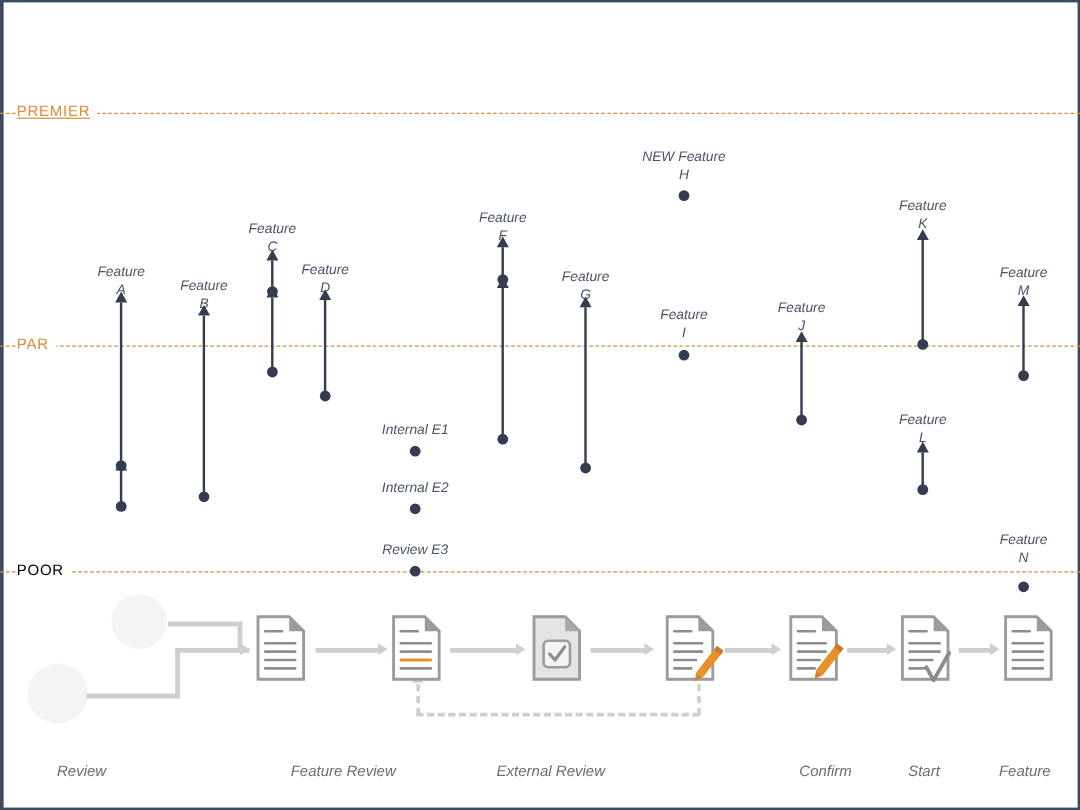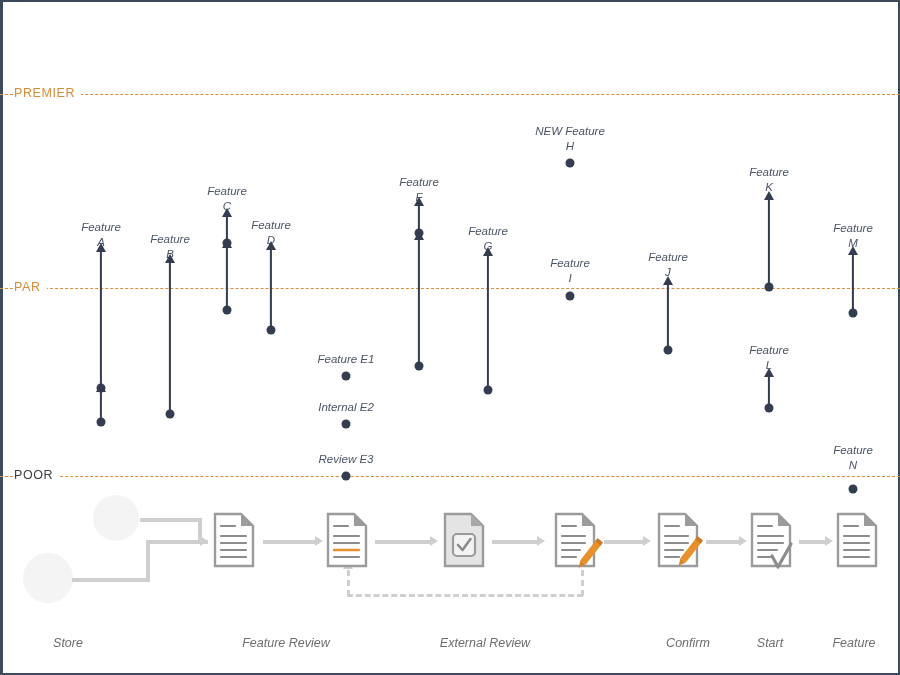--- a/index.html
+++ b/index.html
@@ -146,25 +146,25 @@
 
 <div id="canvas">
 
   <div class="frame-top"></div>
   <div class="frame-left"></div>
   <div class="frame-right"></div>
   <div class="frame-bottom"></div>
 
   <div id="thresholds-layer">
       <div class="threshold" style="top: 94px; border-top-color: rgb(217, 140, 58);"></div>
-      <div class="threshold-label" style="left: 14px; top: 86px; color: rgb(217, 140, 58);">PREMIER</div>
+      <div class="threshold-label" style="left: 14px; top: 86px; color: rgb(217, 140, 58); text-decoration: underline;">PREMIER</div>
       <div class="threshold" style="top: 288px; border-top-color: rgb(217, 140, 58);"></div>
       <div class="threshold-label" style="left: 14px; top: 280px; color: rgb(217, 140, 58);">PAR</div>
       <div class="threshold" style="top: 476px; border-top-color: rgb(217, 140, 58);"></div>
-      <div class="threshold-label" style="left: 14px; top: 468px; color: #404040;">POOR</div>
+      <div class="threshold-label" style="left: 14px; top: 468px; color: #000000;">POOR</div>
     </div>
 
   <div id="features-layer">
       <div class="feature-label" style="left: 101px; top: 220px;">Feature
 A</div>
       <div class="stem" style="left: 101px; top: 392px; height: 30px;"></div>
       <div class="arrowhead" style="left: 101px; top: 383px;"></div>
       <div class="dot" style="left: 101px; top: 422px;"></div>
       <div class="stem" style="left: 101px; top: 252px; height: 136px;"></div>
       <div class="arrowhead" style="left: 101px; top: 243px;"></div>
@@ -180,21 +180,21 @@
       <div class="arrowhead" style="left: 227px; top: 239px;"></div>
       <div class="dot" style="left: 227px; top: 310px;"></div>
       <div class="stem" style="left: 227px; top: 217px; height: 26px;"></div>
       <div class="arrowhead" style="left: 227px; top: 208px;"></div>
       <div class="dot" style="left: 227px; top: 243px;"></div>
       <div class="feature-label" style="left: 271px; top: 218px;">Feature
 D</div>
       <div class="stem" style="left: 271px; top: 250px; height: 80px;"></div>
       <div class="arrowhead" style="left: 271px; top: 241px;"></div>
       <div class="dot" style="left: 271px; top: 330px;"></div>
-      <div class="feature-label" style="left: 346px; top: 352px;">Feature E1</div>
+      <div class="feature-label" style="left: 346px; top: 352px;">Internal E1</div>
       <div class="dot" style="left: 346px; top: 376px;"></div>
       <div class="feature-label" style="left: 346px; top: 400px;">Internal E2</div>
       <div class="dot" style="left: 346px; top: 424px;"></div>
       <div class="feature-label" style="left: 346px; top: 452px;">Review E3</div>
       <div class="dot" style="left: 346px; top: 476px;"></div>
       <div class="feature-label" style="left: 419px; top: 175px;">Feature
 F</div>
       <div class="stem" style="left: 419px; top: 240px; height: 126px;"></div>
       <div class="arrowhead" style="left: 419px; top: 231px;"></div>
       <div class="dot" style="left: 419px; top: 366px;"></div>
@@ -370,23 +370,23 @@
           <line x1="8" y1="14" x2="22" y2="14"></line>
           <line x1="8" y1="24" x2="33" y2="24"></line>
           <line x1="8" y1="31" x2="33" y2="31"></line>
           <line x1="8" y1="38" x2="33" y2="38"></line>
           <line x1="8" y1="45" x2="33" y2="45"></line>
         </g>
       </svg>
     </div>
 
     <div id="process-labels-layer">
-        <div class="proc-label" style="left: 68px; top: 636px;">Store</div>
+        <div class="proc-label" style="left: 68px; top: 636px;">Review</div>
         <div class="proc-label" style="left: 286px; top: 636px;">Feature Review</div>
-        <div class="proc-label" style="left: 459px; top: 636px; margin-left: 26px;">External Review</div>
+        <div class="proc-label" style="left: 459px; top: 636px;">External Review</div>
         <div class="proc-label" style="left: 572px; top: 636px; margin-top: 48px;">Confirm</div>
         <div class="proc-label" style="left: 688px; top: 636px;">Confirm</div>
         <div class="proc-label" style="left: 770px; top: 636px;">Start</div>
         <div class="proc-label" style="left: 854px; top: 636px;">Feature</div>
       </div>
   </div>
 
 </div>
 
 </body></html>

